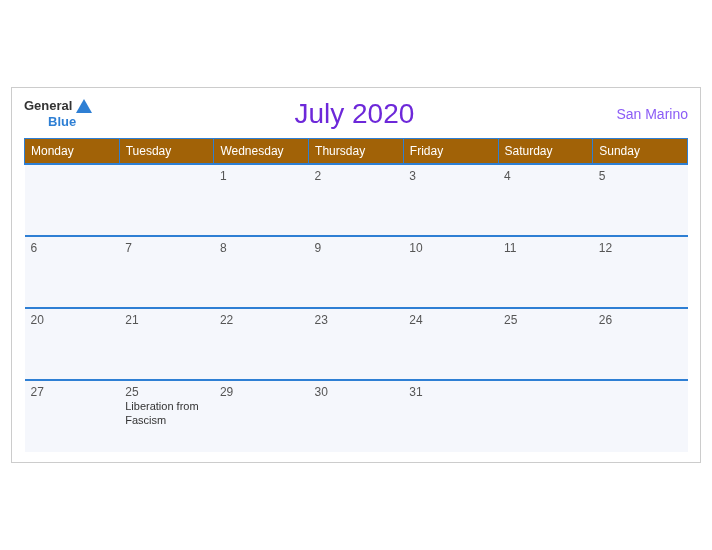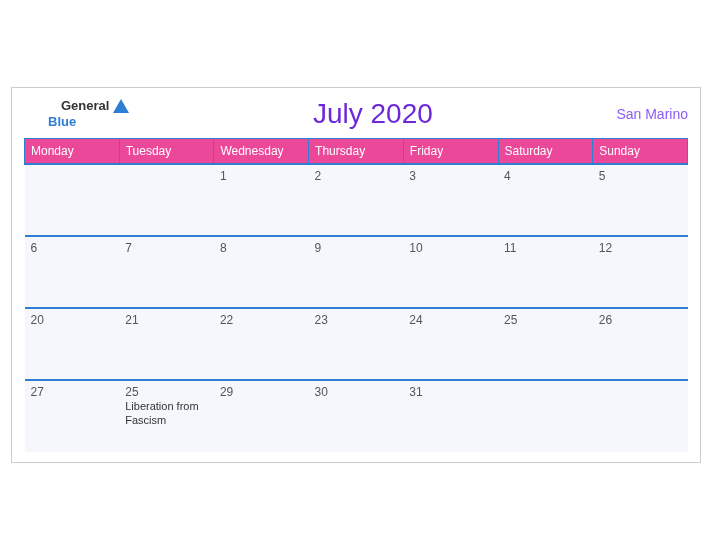--- a/index.html
+++ b/index.html
@@ -29,21 +29,20 @@
       flex-direction: column;
       align-items: flex-start;
       font-size: 13px;
       font-weight: bold;
       color: #333;
       line-height: 1.2;
     }
     .logo .general {
       color: #333;
       font-size: 13px;
-      margin-left: 37px;
     }
     .logo .blue {
       color: #2e7fd4;
       font-size: 13px;
       padding-left: 24px;
     }
     .logo-row {
       display: flex;
       align-items: center;
       gap: 2px;
@@ -66,21 +65,21 @@
     .country-name {
       font-size: 14px;
       color: #8b5cf6;
       text-align: right;
     }
     .calendar-table {
       width: 100%;
       border-collapse: collapse;
     }
     .calendar-table thead tr th {
-      background: #ec4899;
+      background: #a16207;
       color: #fff;
       font-size: 12px;
       font-weight: normal;
       padding: 5px 6px;
       text-align: left;
       border: 1px solid #2e7fd4;
     }
     .calendar-table tbody tr {
       border-top: 2px solid #2e7fd4;
     }

